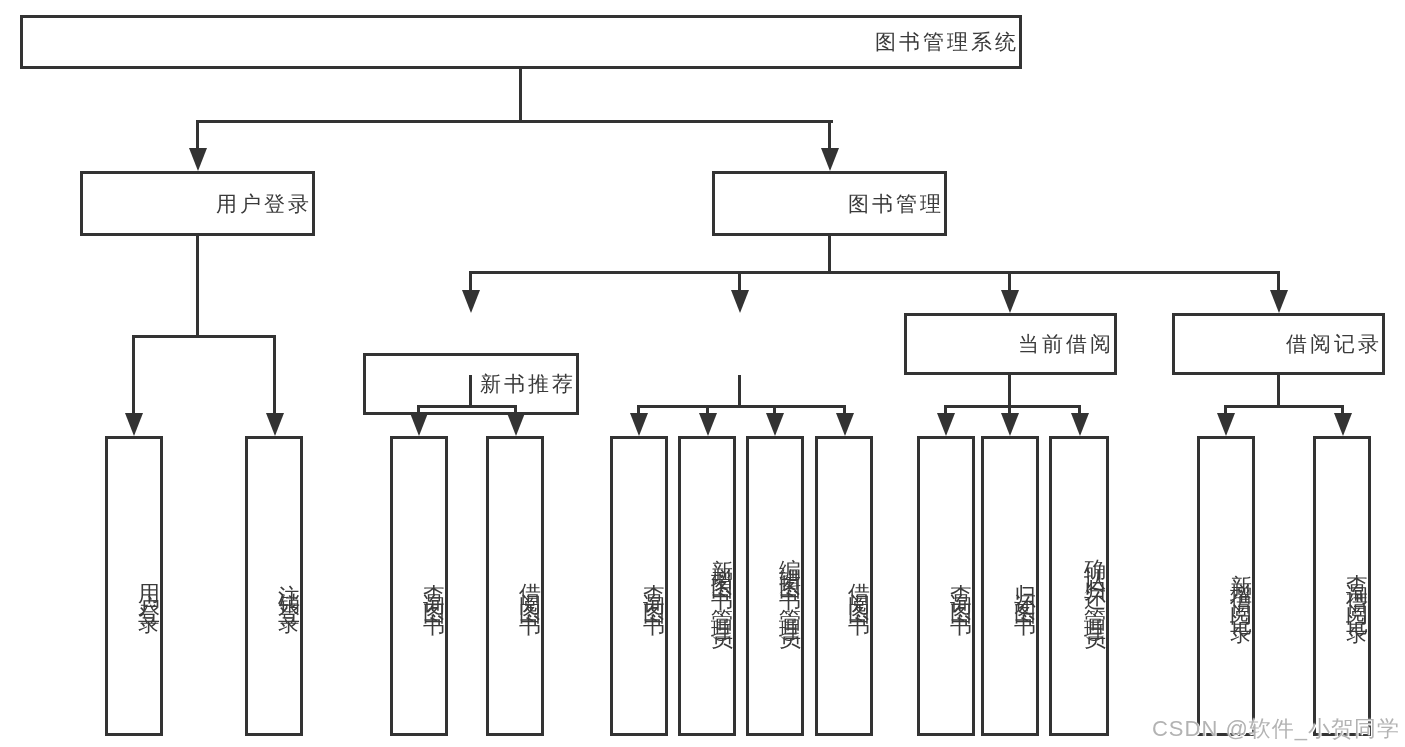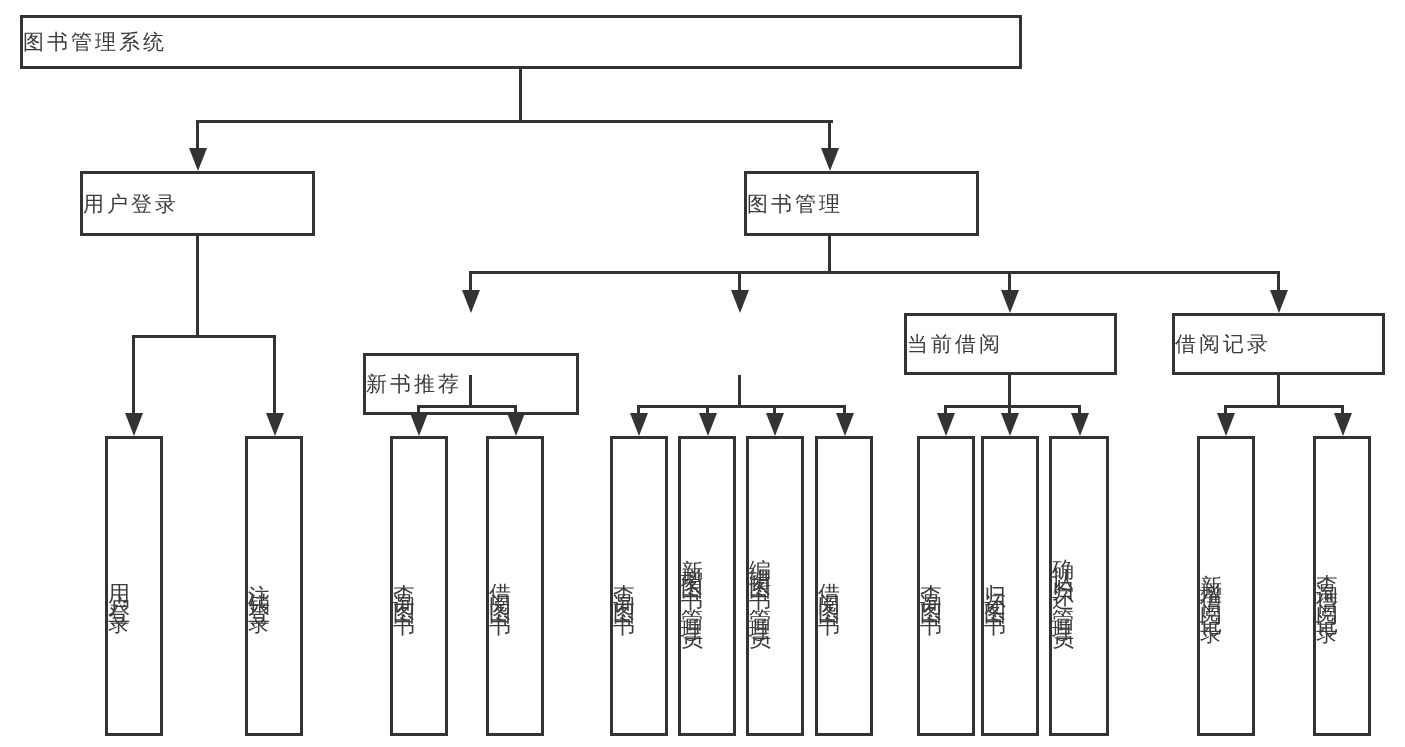--- a/index.html
+++ b/index.html
@@ -15,21 +15,21 @@
     background: #ffffff;
     overflow: hidden;
   }
   
   .box {
     position: absolute;
     border: 3px solid #333333;
     background: #ffffff;
     display: flex;
     align-items: center;
-    justify-content: flex-start;
+    justify-content: flex-end;
     color: #3a3a3a;
   }
   .box.hz span {
     font-size: 21px;
     letter-spacing: 3px;
     white-space: nowrap;
   }
   .box.leaf span {
     writing-mode: vertical-rl;
     text-orientation: mixed;
@@ -73,21 +73,21 @@
   <div class="vl" style="left:519px; top:69px; height:53px;"></div>
   <div class="hl" style="left:196px; top:120px; width:637px;"></div>
   <div class="vl" style="left:196px; top:120px; height:30px;"></div>
   <div class="arrow" style="left:198px; top:148px;"></div>
   <div class="vl" style="left:828px; top:120px; height:30px;"></div>
   <div class="arrow" style="left:830px; top:148px;"></div>
 
   <div class="box hz" style="left:80px; top:171px; width:235px; height:65px;">
     <span>用户登录</span>
   </div>
-  <div class="box hz" style="left:712px; top:171px; width:235px; height:65px;margin-left:32px;">
+  <div class="box hz" style="left:712px; top:171px; width:235px; height:65px;">
     <span>图书管理</span>
   </div>
 
   <div class="vl" style="left:196px; top:236px; height:102px;"></div>
   <div class="hl" style="left:132px; top:335px; width:144px;"></div>
   <div class="vl" style="left:132px; top:335px; height:80px;"></div>
   <div class="arrow" style="left:134px; top:413px;"></div>
   <div class="vl" style="left:273px; top:335px; height:80px;"></div>
   <div class="arrow" style="left:275px; top:413px;"></div>
 
@@ -183,14 +183,15 @@
     <span>确认归还（管理员）</span>
   </div>
 
   <div class="box leaf" style="left:1197px; top:436px; width:58px; height:300px;">
     <span>新增借阅记录</span>
   </div>
   <div class="box leaf" style="left:1313px; top:436px; width:58px; height:300px;">
     <span>查询借阅记录</span>
   </div>
 
+  <div id="watermark">CSDN @软件_小贺同学</div>
 
 </div>
 
 </body></html>

